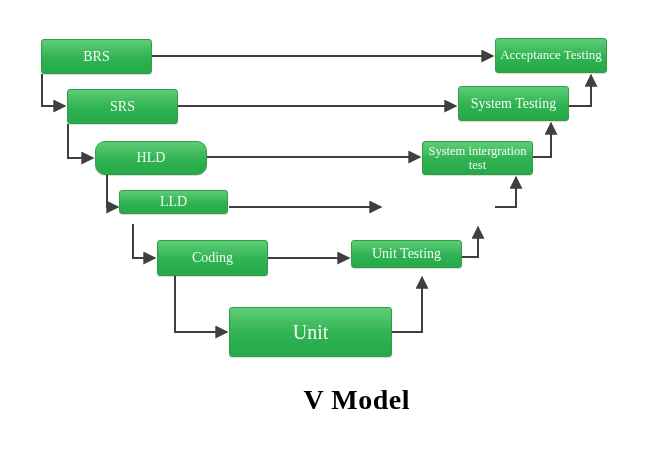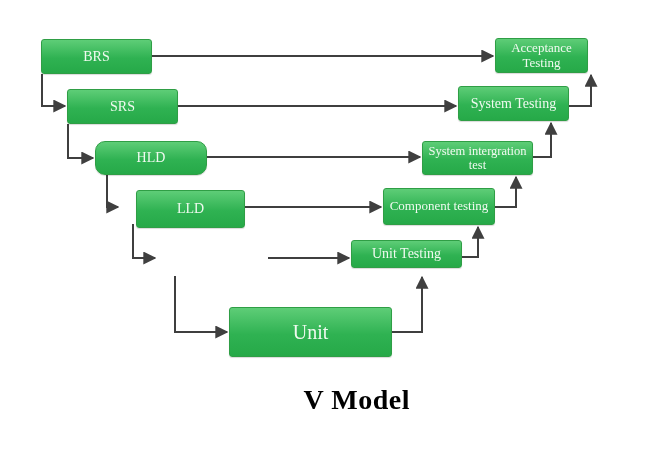--- a/index.html
+++ b/index.html
@@ -95,44 +95,44 @@
   </div>
 
   <div class="node" style="left:67px; top:89px; width:111px; height:35px;text-align:center;">
     <span>SRS</span>
   </div>
 
   <div class="node" style="left:95px; top:141px; width:112px; height:34px;border-radius:10px;">
     <span>HLD</span>
   </div>
 
-  <div class="node" style="left:136px; top:190px; width:109px; height:38px;">
+  <div class="node" style="left:119px; top:190px; width:109px; height:24px;">
     <span>LLD</span>
   </div>
 
+  <div class="node" style="left:157px; top:240px; width:111px; height:36px;">
+    <span>Coding</span>
+  </div>
 
   <div class="node big" style="left:229px; top:307px; width:163px; height:50px;">
     <span>Unit</span>
   </div>
 
   <div class="node" style="left:351px; top:240px; width:111px; height:28px;">
     <span>Unit Testing</span>
   </div>
 
-  <div class="node multiline" style="left:383px; top:188px; width:112px; height:37px;">
-    <span>Component testing</span>
-  </div>
 
   <div class="node multiline tight" style="left:422px; top:141px; width:111px; height:34px;">
     <span>System intergration test</span>
   </div>
 
   <div class="node" style="left:458px; top:86px; width:111px; height:35px;">
     <span>System Testing</span>
   </div>
 
-  <div class="node multiline" style="left:495px; top:38px; width:93px; height:35px;">
+  <div class="node multiline" style="left:495px; top:38px; width:112px; height:35px;">
     <span>Acceptance Testing</span>
   </div>
 
   <div class="diagram-title">V Model</div>
 
 </div>
 
 </body></html>

